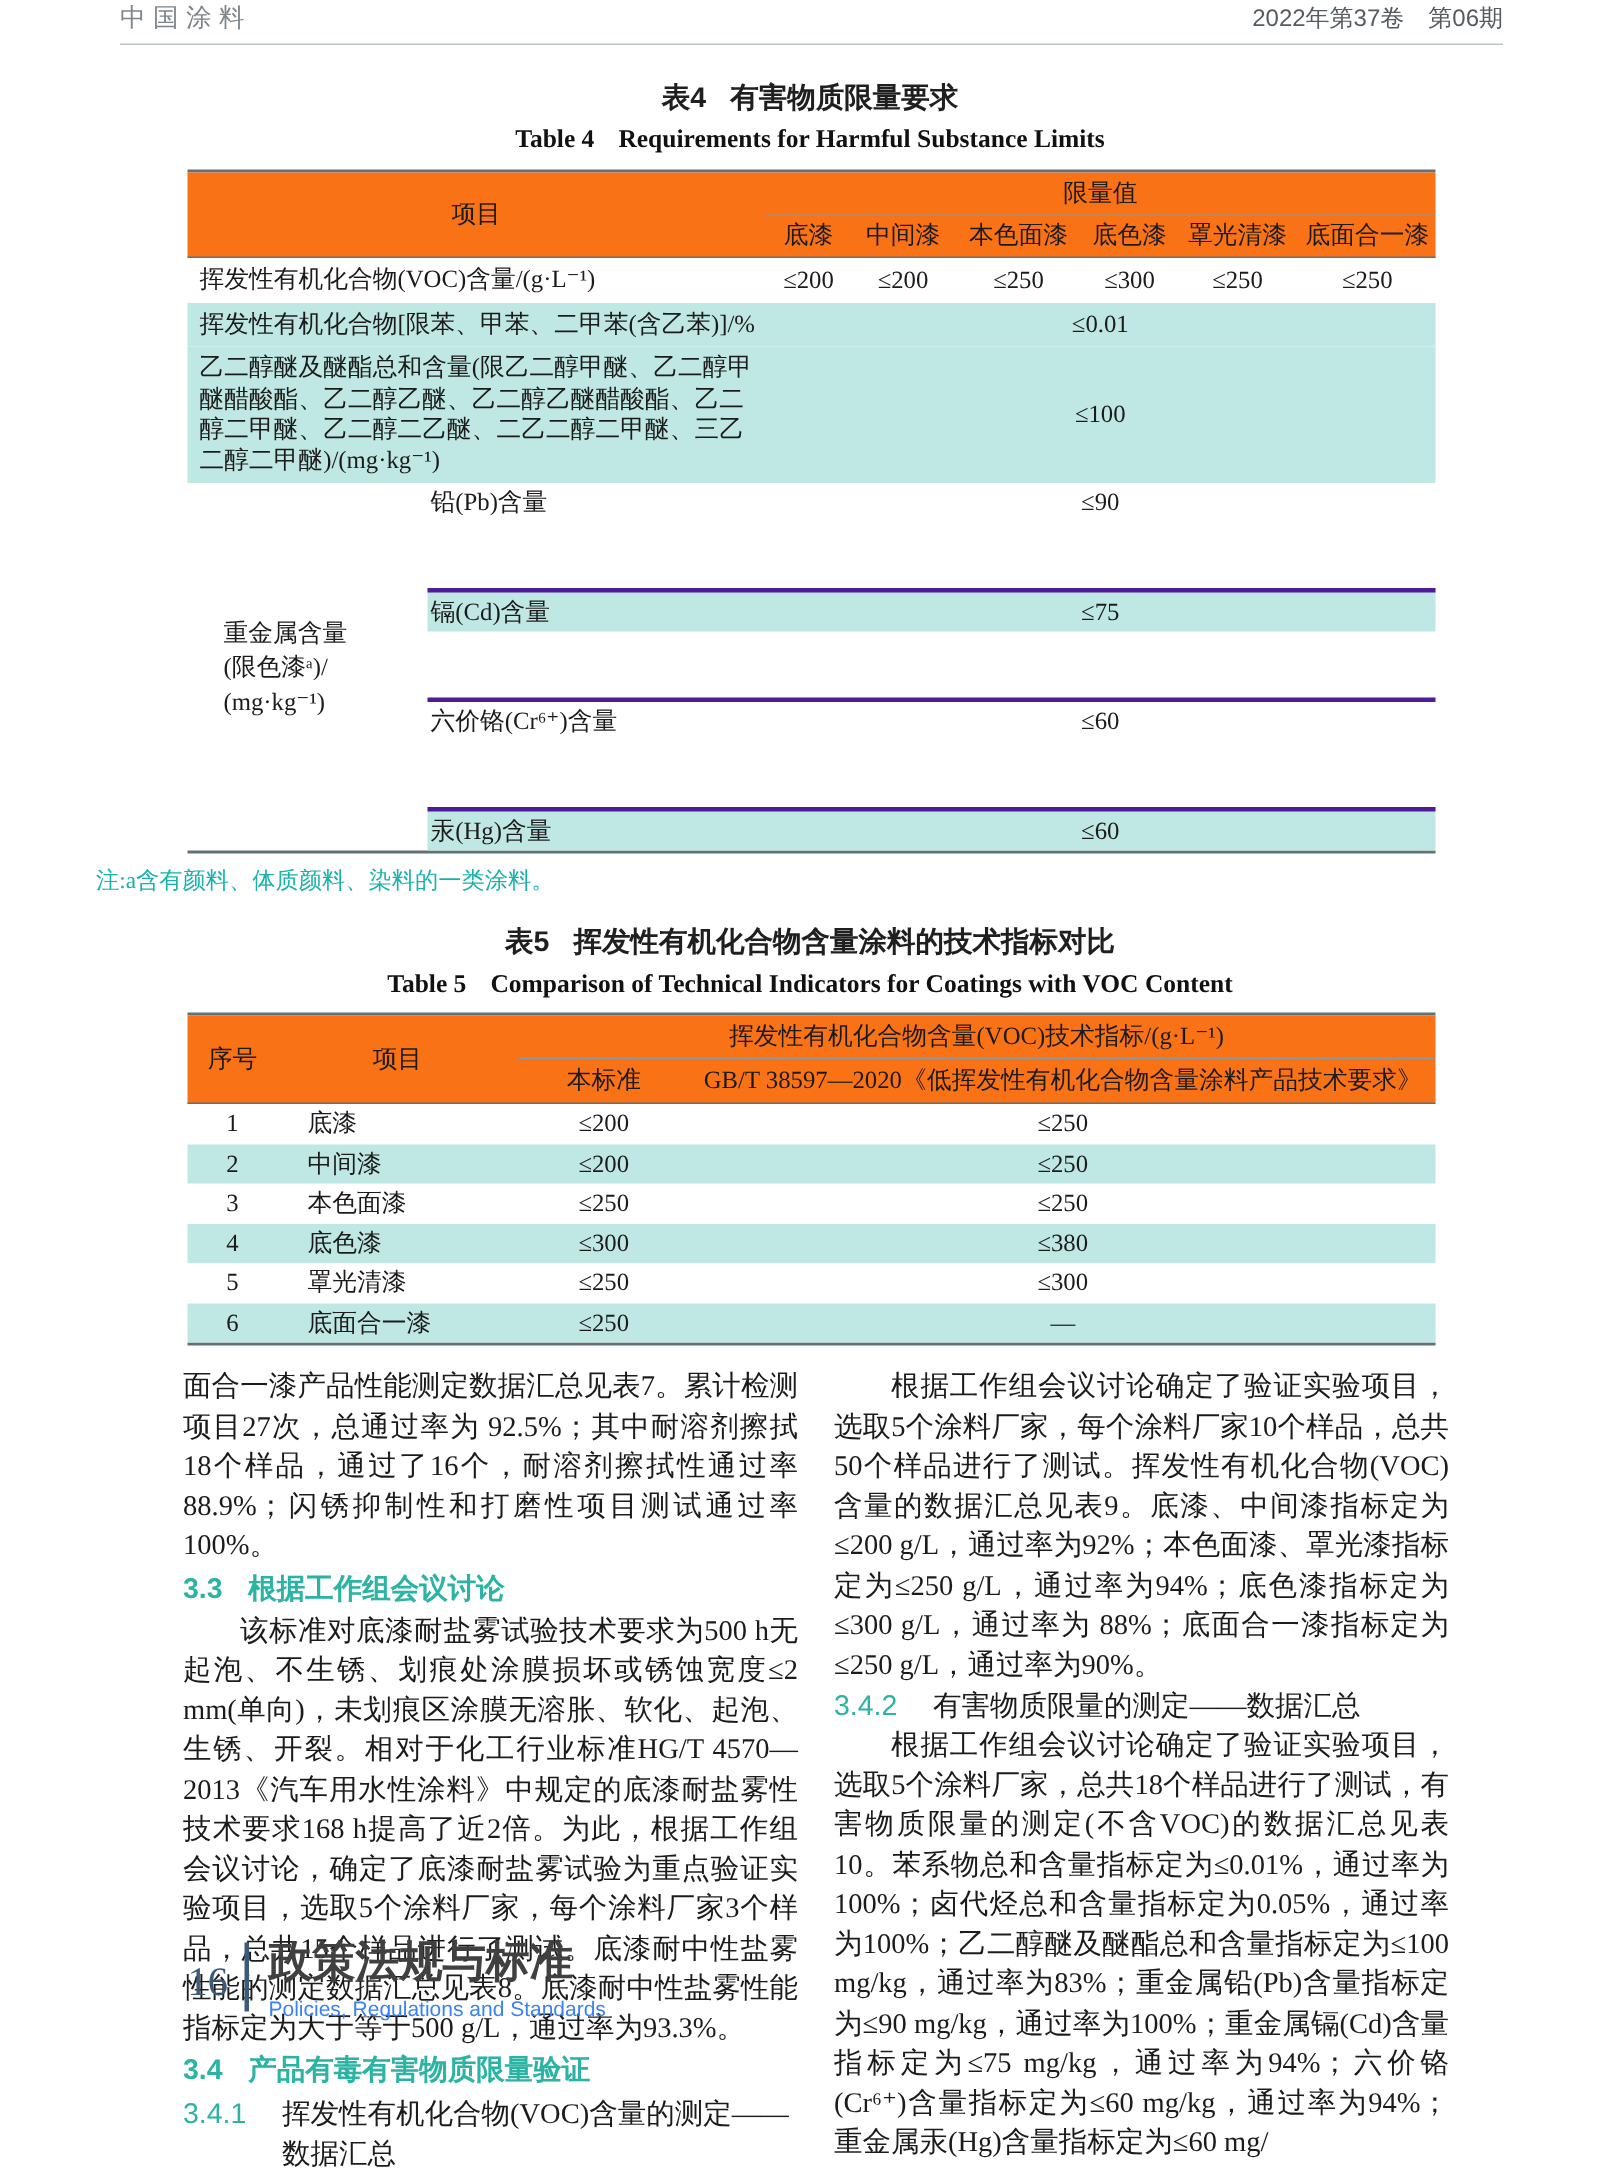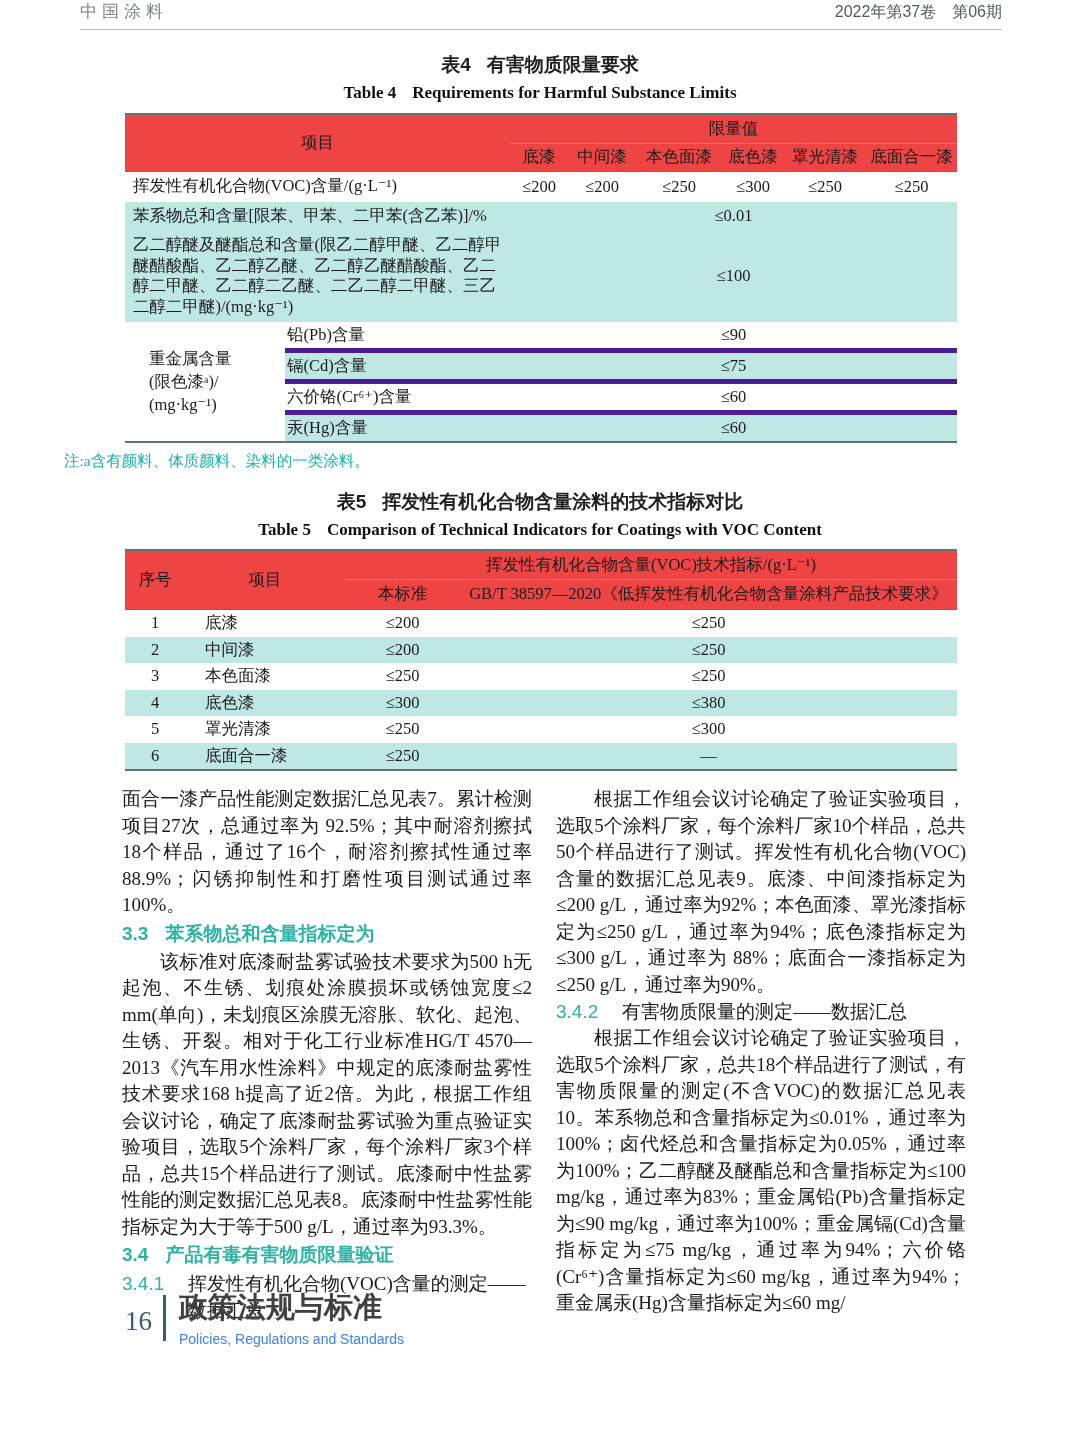--- a/index.html
+++ b/index.html
@@ -24,38 +24,38 @@
   .tbl-title .en { font-size:17px; font-weight:bold; margin-top:5px; color:#111; }
   .tg { margin-left:16px; }
 
   
   .sci-table {
     width:832px; margin-left:125px;
     border-top:2.5px solid #627177; border-bottom:2.5px solid #627177;
     font-size:16.5px; line-height:20.5px;
   }
   .teal { background:#bfe8e4; }
-  .head-teal { background:#ef4444; }
+  .head-teal { background:#f97316; }
 
   
   .t4-head { border-bottom:1.5px solid #627177; display:grid; grid-template-columns:385px 447px; }
   .t4-item-h { display:flex; align-items:center; justify-content:center; }
   .t4-limit-title { text-align:center; padding:4px 0 3px; border-bottom:1px solid #87979d; }
   .t4-subcols { display:grid; grid-template-columns:58px 68px 86px 62px 82px 91px; }
   .t4-subcols span { text-align:center; padding:3px 0 4px; }
   .t4-row-voc { display:grid; grid-template-columns:385px 58px 68px 86px 62px 82px 91px; align-items:center; }
   .t4-row-voc .val { text-align:center; }
   .t4-row-m { display:grid; grid-template-columns:385px 1fr; align-items:center; }
   .t4-row-m .val { text-align:center; }
   .t4-lbl { padding:4px 4px 5px 8px; }
   .hm-grid { display:grid; grid-template-columns:160px 225px 1fr; }
   .hm-label { grid-row:1/5; grid-column:1; align-self:center; padding-left:24px; white-space:pre-line; line-height:23px; }
   .hm-name { padding:2.5px 0 3px 2px; }
   .hm-val { text-align:center; padding:2.5px 0 3px; }
-  .hm-line { border-top:5px solid #4c1d95; }
+  .hm-line { border-top:3px solid #4c1d95;margin-top:44px; }
 
   .t4-note { margin:8px 0 0 64px; font-size:15.5px; color:#18b2aa; }
 
   
   .t5-head { border-bottom:1.5px solid #627177; display:grid; grid-template-columns:60px 160px 115px 1fr; grid-template-rows:29px 29px; }
   .t5-no-h   { grid-column:1; grid-row:1/3; display:flex; align-items:center; justify-content:center; }
   .t5-item-h { grid-column:2; grid-row:1/3; display:flex; align-items:center; justify-content:center; }
   .t5-group  { grid-column:3/5; grid-row:1; display:flex; align-items:center; justify-content:center; border-bottom:1px solid #87979d; }
   .t5-std-h  { grid-column:3; grid-row:2; display:flex; align-items:center; justify-content:center; }
   .t5-gb-h   { grid-column:4; grid-row:2; display:flex; align-items:center; justify-content:center; }
@@ -120,21 +120,21 @@
     <div class="t4-lbl">挥发性有机化合物(VOC)含量/(g·L⁻¹)</div>
     <div class="val">≤200</div>
     <div class="val">≤200</div>
     <div class="val">≤250</div>
     <div class="val">≤300</div>
     <div class="val">≤250</div>
     <div class="val">≤250</div>
   </div>
 
   <div class="t4-row-m teal">
-    <div class="t4-lbl">苯系物总和含量[限苯、甲苯、二甲苯(含乙苯)]/%</div>
+    <div class="t4-lbl">挥发性有机化合物[限苯、甲苯、二甲苯(含乙苯)]/%</div>
     <div class="val">≤0.01</div>
   </div>
   <div class="t4-row-m teal">
     <div class="t4-lbl">乙二醇醚及醚酯总和含量(限乙二醇甲醚、乙二醇甲醚醋酸酯、乙二醇乙醚、乙二醇乙醚醋酸酯、乙二醇二甲醚、乙二醇二乙醚、二乙二醇二甲醚、三乙二醇二甲醚)/(mg·kg⁻¹)</div>
     <div class="val">≤100</div>
   </div>
 
   <div class="hm-grid">
     <div class="hm-label">重金属含量
 (限色漆ᵃ)/
@@ -201,21 +201,21 @@
     <div class="item">底面合一漆</div>
     <div class="std">≤250</div>
     <div class="gb">—</div>
   </div>
 </div>
 
 <div class="columns">
   <div class="col">
     <p>面合一漆产品性能测定数据汇总见表7。累计检测项目27次，总通过率为 92.5%；其中耐溶剂擦拭18个样品，通过了16个，耐溶剂擦拭性通过率88.9%；闪锈抑制性和打磨性项目测试通过率100%。</p>
     <div class="sec-h">
-      <span class="num">3.3</span><span>苯系物总和含量指标定为</span>
+      <span class="num">3.3</span><span>根据工作组会议讨论</span>
     </div>
     <p class="p-indent">该标准对底漆耐盐雾试验技术要求为500 h无起泡、不生锈、划痕处涂膜损坏或锈蚀宽度≤2 mm(单向)，未划痕区涂膜无溶胀、软化、起泡、生锈、开裂。相对于化工行业标准HG/T 4570—2013《汽车用水性涂料》中规定的底漆耐盐雾性技术要求168 h提高了近2倍。为此，根据工作组会议讨论，确定了底漆耐盐雾试验为重点验证实验项目，选取5个涂料厂家，每个涂料厂家3个样品，总共15个样品进行了测试。底漆耐中性盐雾性能的测定数据汇总见表8。底漆耐中性盐雾性能指标定为大于等于500 g/L，通过率为93.3%。</p>
     <div class="sec-h">
       <span class="num">3.4</span><span>产品有毒有害物质限量验证</span>
     </div>
     <div class="sec-sub">
       <span class="num">3.4.1</span><span>挥发性有机化合物(VOC)含量的测定——数据汇总</span>
     </div>
   </div>
   <div class="col">

